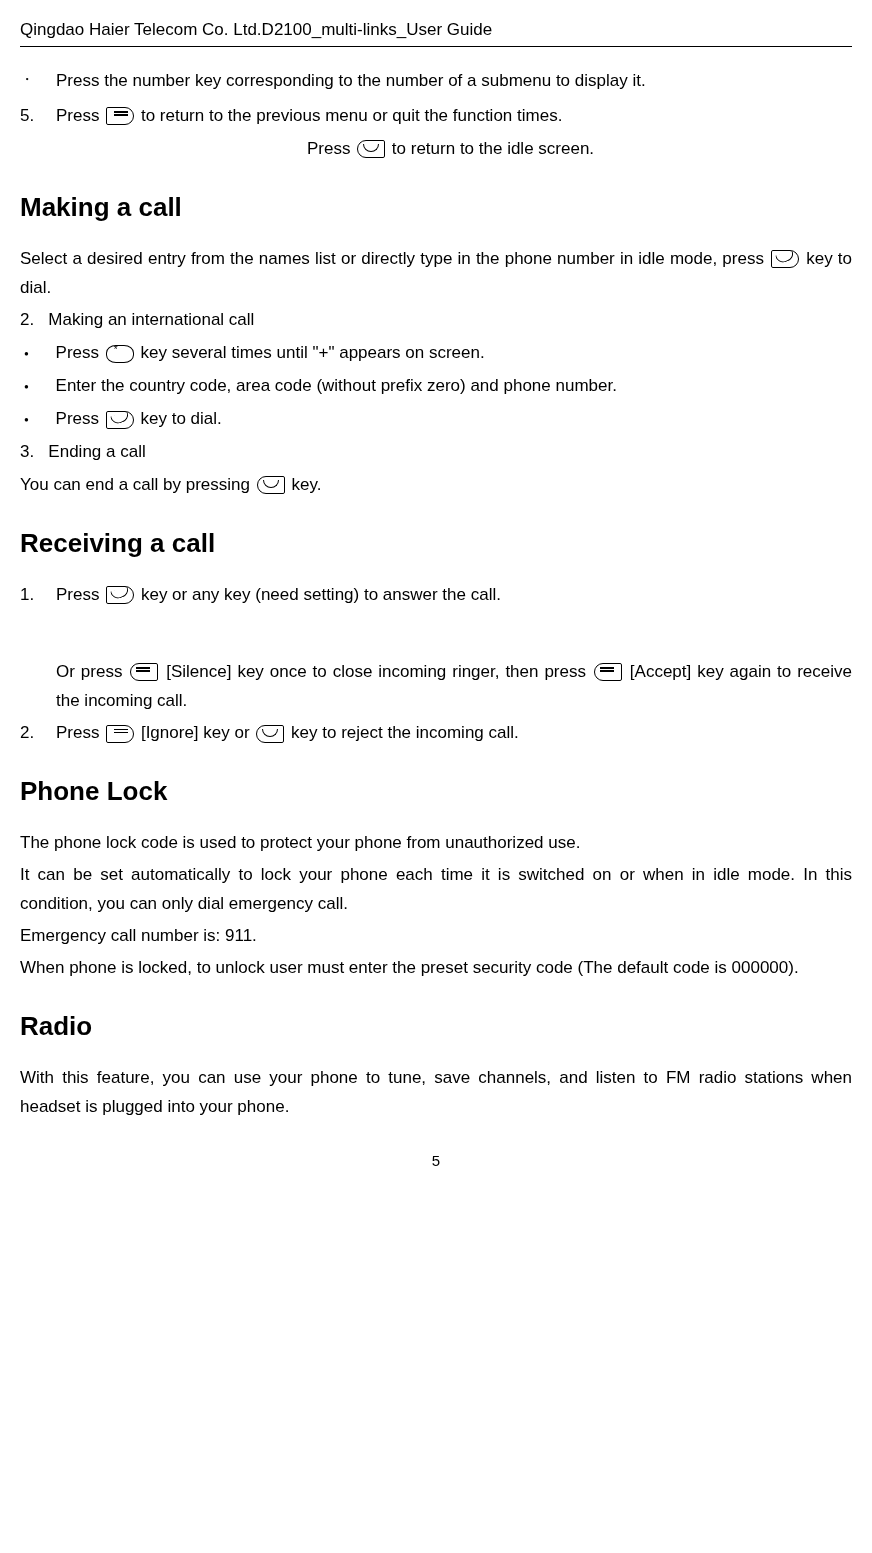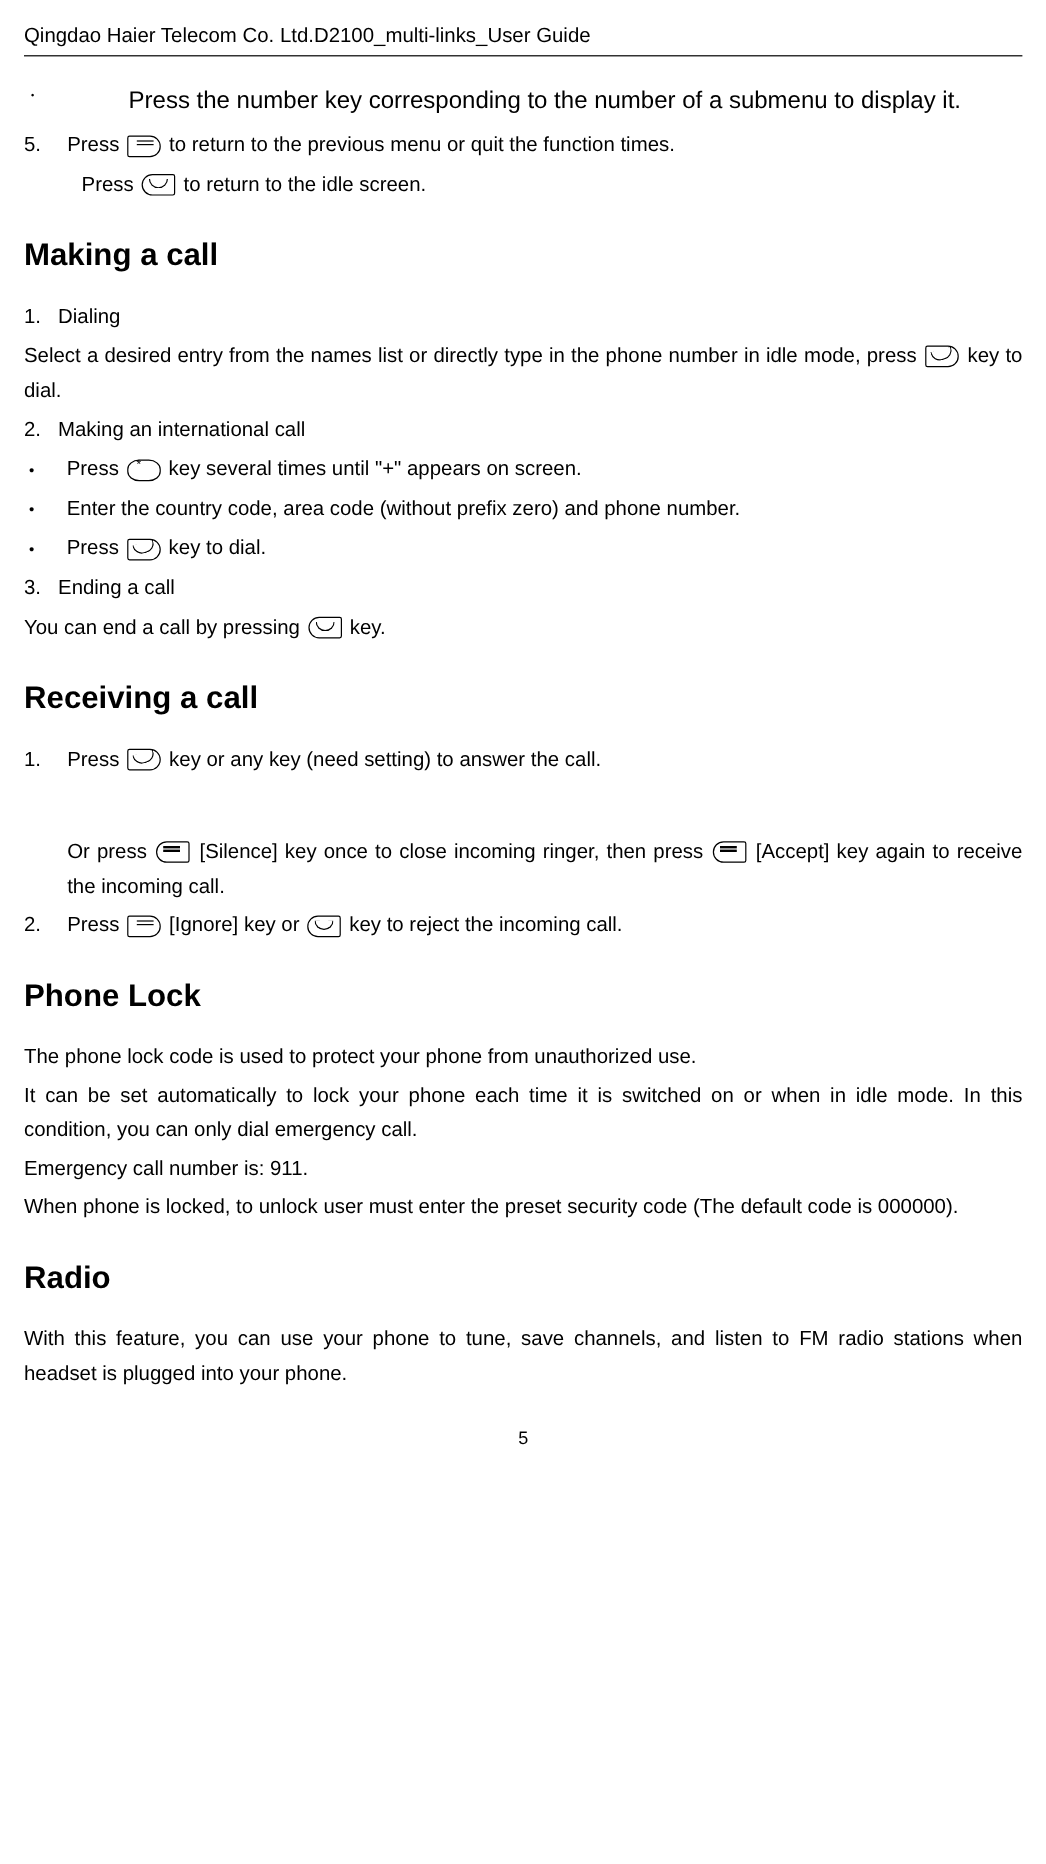--- a/index.html
+++ b/index.html
@@ -31,39 +31,39 @@
     display: flex;
   }
   .indent-num .numcol {
     width: 36px;
     flex: 0 0 auto;
   }
   .indent-num .content {
     flex: 1;
   }
   .indent-sub {
-    margin-left: 48px;
+    margin-left: 29px;
+    text-align: center;
   }
   .bullet-line {
     display: flex;
     align-items: flex-start;
     margin: 6px 0;
   }
   .bullet-line .bullet {
     width: 36px;
     flex: 0 0 auto;
     text-align: left;
     font-size: 14px;
     padding-top: 4px;
   }
   .bullet-line .bcontent {
     flex: 1;
-    font-size: 20px;
+    font-size: 17px;
     line-height: 1.7;
-    text-align: center;
   }
   h2.section {
     font-size: 26px;
     font-weight: bold;
     margin: 28px 0 22px 0;
   }
   .justify {
     text-align: justify;
   }
   .icon-phone {
@@ -168,24 +168,20 @@
     </span>
   </div>
   <div class="line indent-sub">
     <span>Press </span>
     <span class="icon-phone round-left"><span class="inner-handset center"></span></span>
     <span> to return to the idle screen.</span>
   </div>
 
   <h2 class="section">Making a call</h2>
 
-  <div class="line">
-    <span>1.</span>&nbsp;&nbsp;
-    <span>Dialing</span>
-  </div>
   <div class="para justify">
     <span>Select a desired entry from the names list or directly type in the phone number in idle mode, press </span>
     <span class="icon-phone round-right"><span class="inner-handset"></span></span>
     <span> key to dial.</span>
   </div>
 
   <div class="line">
     <span>2.</span>&nbsp;&nbsp;
     <span>Making an international call</span>
   </div>

